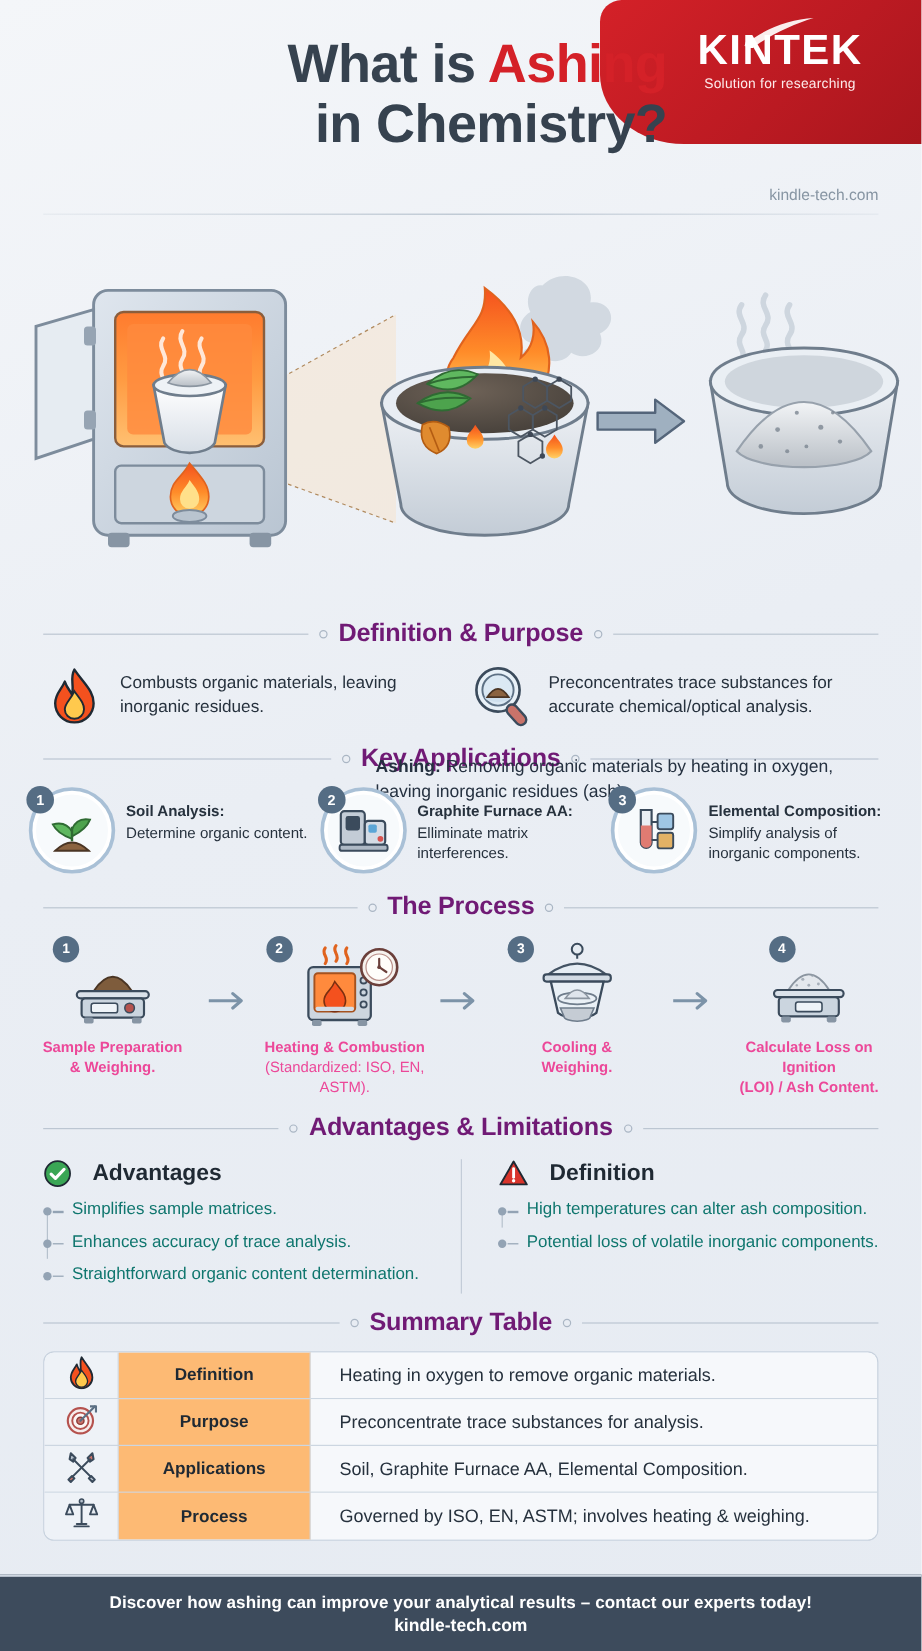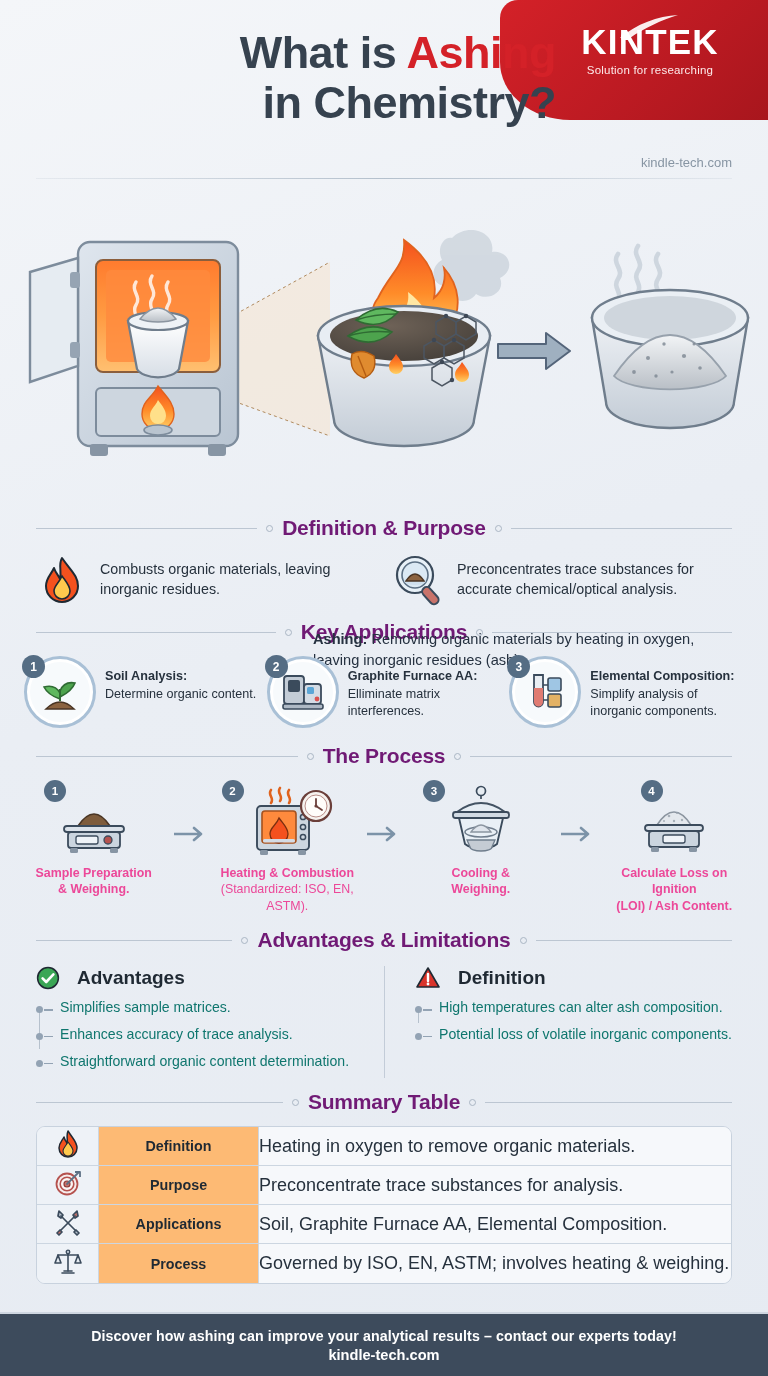--- a/index.html
+++ b/index.html
@@ -126,21 +126,21 @@
     width: 100%; border-collapse: separate; border-spacing: 0;
     background: #f3f6fa; border: 1px solid #c8d2de; border-radius: 9px; overflow: hidden;
   }
   .stable td { border-bottom: 1px solid #ccd6e1; vertical-align: middle; height: 39px; }
   .stable tr:last-child td { border-bottom: none; }
   .td-ico { width: 62px; text-align: center; background: #eef2f7; border-right: 1px solid #ccd6e1; }
   .td-key {
     width: 160px; text-align: center; font-size: 14.3px; font-weight: 700; color: #1f2933;
     background: #fdba74; border-right: 1px solid #ccd6e1;
   }
-  .td-val { padding-left: 0; font-size: 18px; color: #26313d; background: #f6f8fb; }
+  .td-val { padding-left: 24px; font-size: 15px; color: #26313d; background: #f6f8fb; }
 
   
   .footer {
     margin-top: auto; height: 64px; background: #3d4b5c; color: #fff;
     display: flex; flex-direction: column; align-items: center; justify-content: center; gap: 3px;
     border-top: 2px solid #cfd7e1;
   }
   .foot-1 { font-size: 14.2px; font-weight: 700; letter-spacing: .1px; }
   .foot-2 { font-size: 14.6px; font-weight: 700; }
 </style>

